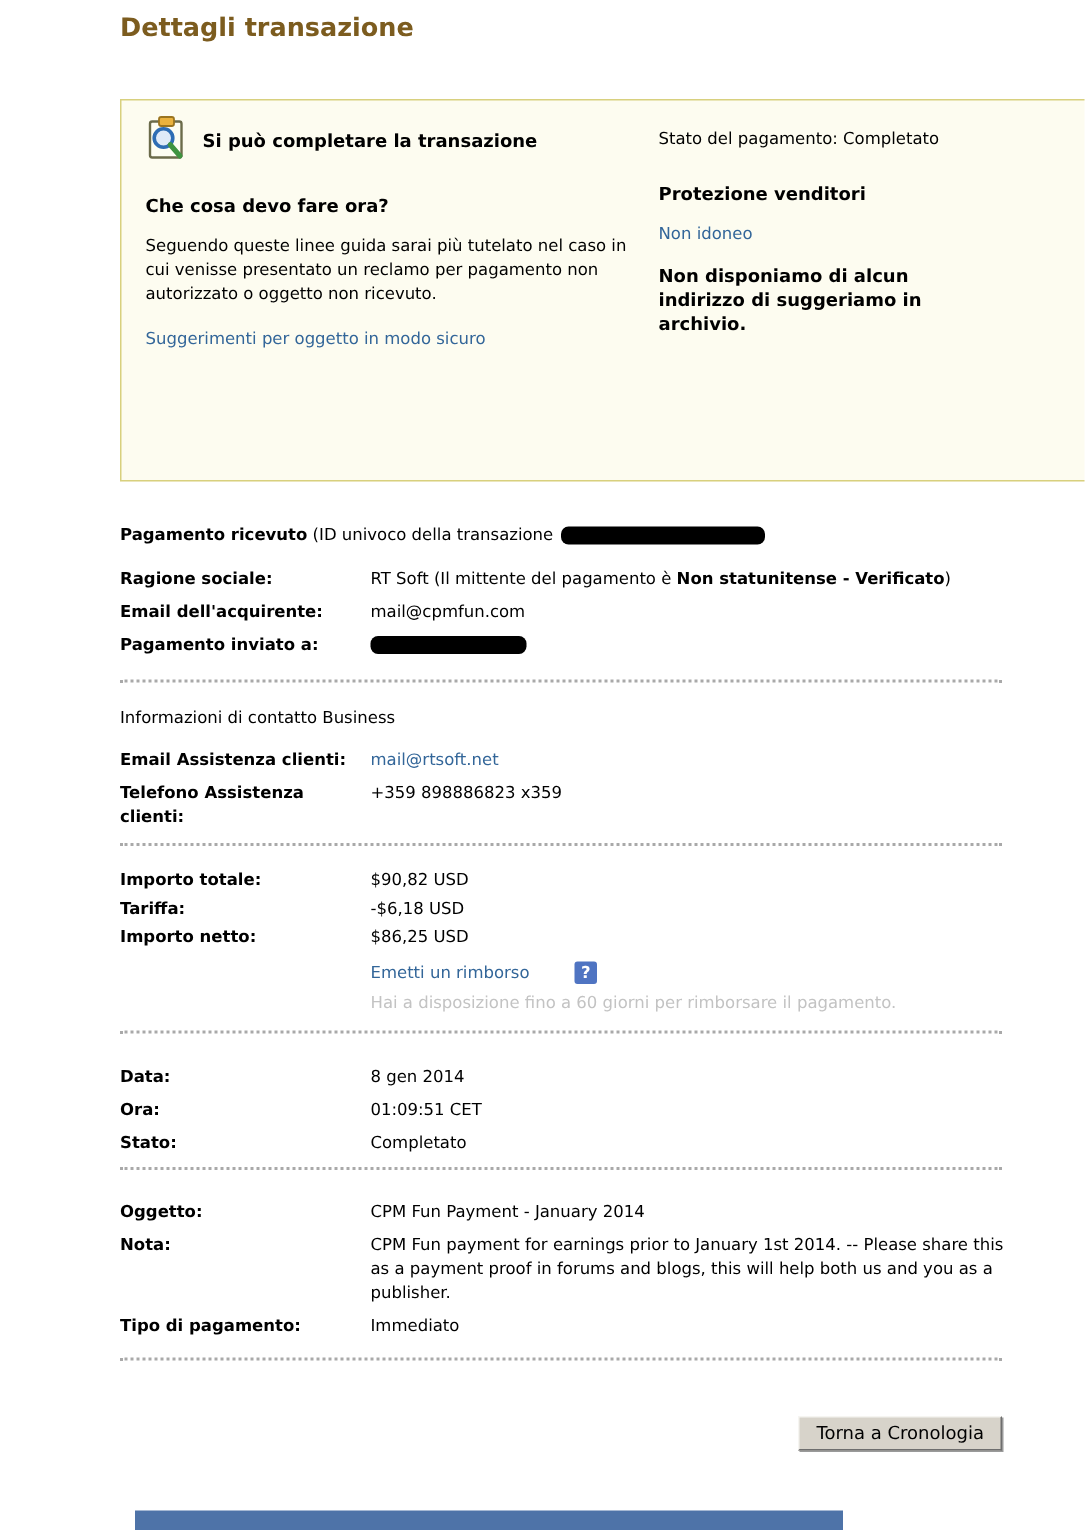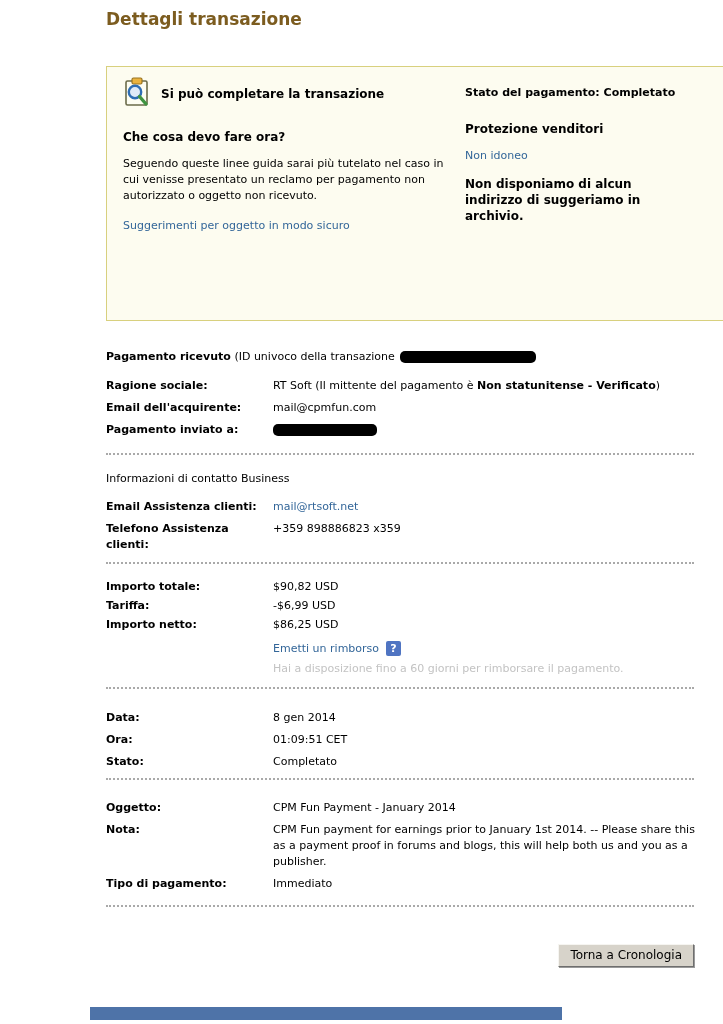--- a/index.html
+++ b/index.html
@@ -2,58 +2,58 @@
 <html><head>
 <meta charset="utf-8">
 <style>
   * { margin:0; padding:0; box-sizing:border-box; }
   html,body { background:#fff; }
   body {
     width:723px; height:1024px; position:relative; overflow:hidden;
     font-family:"DejaVu Sans","Liberation Sans",sans-serif;
     font-size:11px; color:#000;
   }
-  .page { padding-left:106px; padding-right:20px; }
+  .page { padding-left:80px; padding-right:20px; }
   h1.page-title { font-size:17px; font-weight:bold; color:#7c5c1f; padding-top:9px; }
 
   
   .status-box {
     margin-top:37px; width:653px; border:1px solid #d8d07e; background:#fdfcf0;
     display:flex; padding:10px 12px 18px 16px; min-height:255px;
   }
   .sb-left { width:330px; }
   .sb-right { width:223px; margin-left:12px; padding-top:9px; }
   .sb-header { display:flex; align-items:center; margin-bottom:20px; }
   .sb-header .ttl { font-weight:bold; font-size:12px; margin-left:10px; }
   .sb-h2 { font-weight:bold; font-size:12px; margin-bottom:12px; }
   .sb-left ul { list-style:disc; padding-left:20px; margin-bottom:16px; }
   .sb-left li { margin-bottom:2px; line-height:15px; }
   .sb-par { line-height:16px; margin-bottom:15px; }
   a, .link { color:#336699; cursor:pointer;text-align:center; }
-  .sb-status { margin-bottom:23px;font-weight:bold; }
+  .sb-status { margin-bottom:23px; }
   .sb-prot { font-weight:bold; font-size:12px; margin-bottom:13px; }
   .sb-nonid { display:inline-block; margin-bottom:14px; }
   .sb-noaddr { font-weight:bold; font-size:12px; line-height:16px; }
 
   
   .section { }
   .row { display:flex; margin-bottom:6px; }
   .row .lbl { width:160px; flex:0 0 160px; font-weight:bold; line-height:16px; }
   .row .val { margin-left:7px; line-height:16px; max-width:430px; }
   .sep { border:0; border-top:2px dotted #a9a9a9; width:588px; margin-left:0; }
 
   .recv-line { margin-top:28px; margin-bottom:13px; line-height:16px; }
   .recv-line b { font-size:11px; }
   .redact { display:inline-block; background:#000; border-radius:5px; height:12px; vertical-align:middle; }
   .redact.id { width:136px; margin-left:2px; }
   .redact.sent { width:104px; }
 
   .biz-heading { font-weight:normal; margin:17px 0 14px 0; }
   .tight .row { margin-bottom:3px; }
-  .refund-row { display:flex; align-items:center; margin:8px 0 6px 167px; }
+  .refund-row { display:flex; align-items:center; margin:8px 0 6px 167px;gap:23px; }
   .help-icon {
     display:inline-flex; align-items:center; justify-content:center;
     width:15px; height:15px; margin-left:7px; border-radius:2px;
     background:#4f74c2; color:#fff; font-weight:bold; font-size:11px;
     text-decoration:none; cursor:pointer;
   }
   .refund-note { color:#c3c3c3; margin-left:167px; margin-bottom:12px; }
 
   .btn-row { width:588px; display:flex; justify-content:flex-end; margin-top:37px; }
   .classic-btn {
@@ -132,21 +132,21 @@
 
   <hr class="sep" style="margin-top:9px;">
 
   <div class="section tight" style="margin-top:15px;">
     <div class="row">
       <span class="lbl">Importo totale:</span>
       <span class="val">$90,82 USD</span>
     </div>
     <div class="row">
       <span class="lbl">Tariffa:</span>
-      <span class="val">-$6,99 USD</span>
+      <span class="val">-$6,18 USD</span>
     </div>
     <div class="row">
       <span class="lbl">Importo netto:</span>
       <span class="val">$86,25 USD</span>
     </div>
     <div class="refund-row">
       <a class="link">Emetti un rimborso</a>
       <span class="help-icon">?</span>
     </div>
     <div class="refund-note">Hai a disposizione fino a 60 giorni per rimborsare il pagamento.</div>

